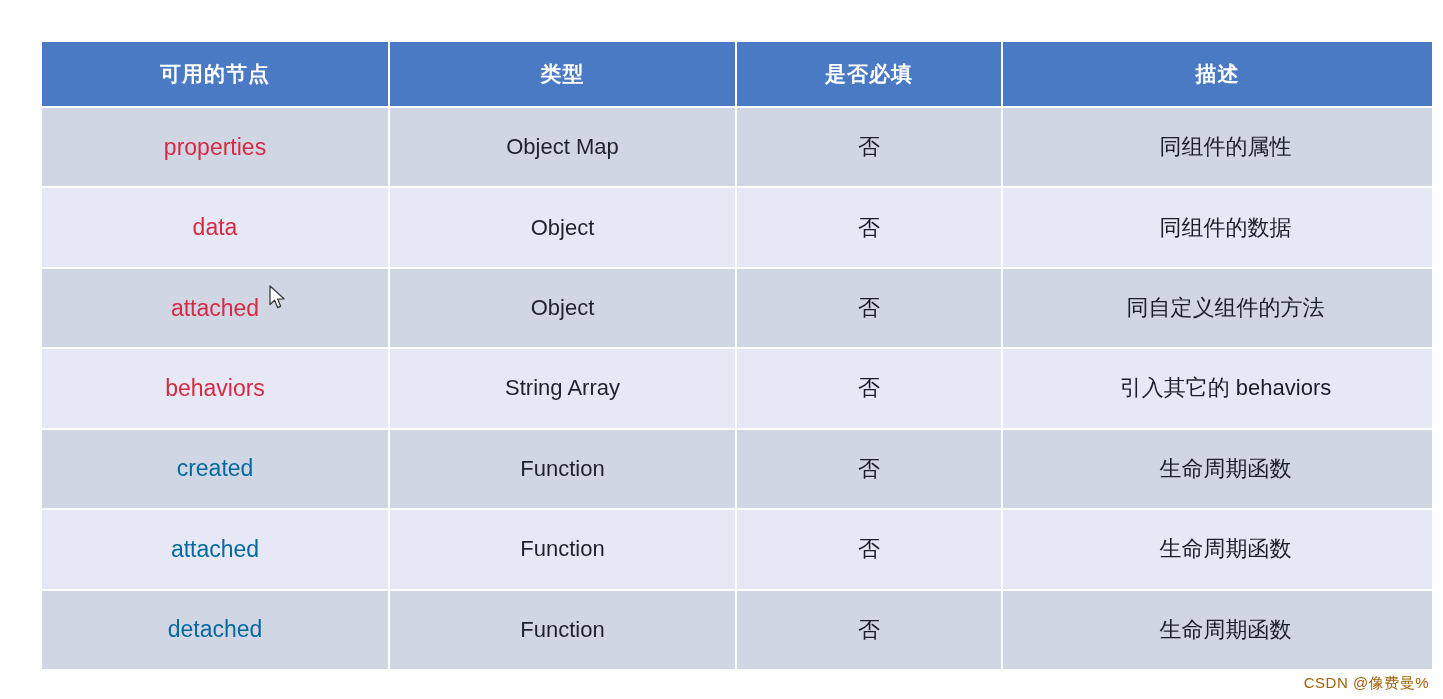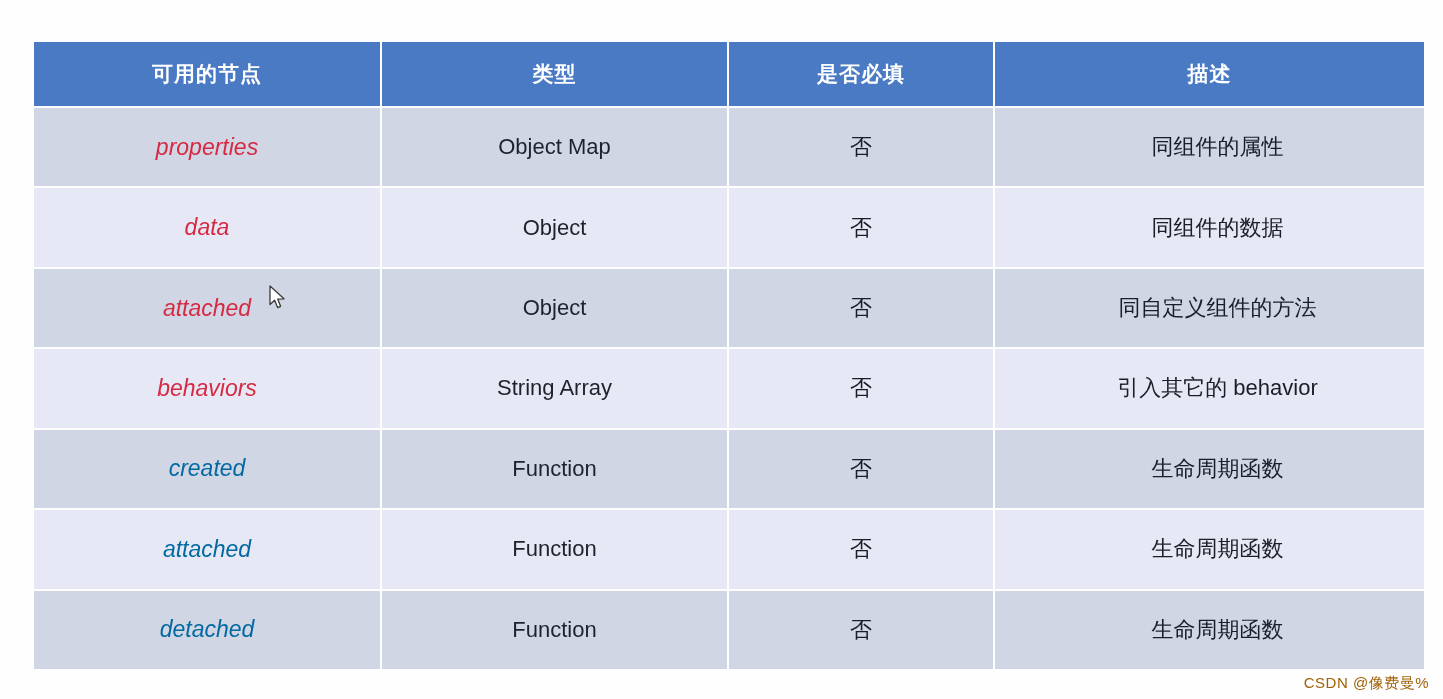--- a/index.html
+++ b/index.html
@@ -18,21 +18,21 @@
   
   #page {
     position: absolute;
     inset: 0;
     background: #fefefe;
   }
 
   
   #table-wrap {
     position: absolute;
-    left: 32px;
+    left: 40px;
     top: 40px;
     width: 1384px;
     height: 631px;
   }
 
   table.spec-table {
     width: 100%;
     height: 100%;
     border-collapse: separate;
     border-spacing: 2px 2px;
@@ -71,21 +71,20 @@
 
   tbody tr.row-dark td {
     background: #d1d6e5;
   }
   tbody tr.row-light td {
     background: #e6e9f5;
   }
 
   td.node-name {
     font-size: 23px;
-    font-style: italic;
   }
   td.node-name.accent {
     color: #d62a43;
   }
 
   td.col-type {
     font-size: 22px;
     color: #1e222c;
     margin-left: 37px;
   }
@@ -158,21 +157,21 @@
           <tr class="row-dark">
             <td class="node-name accent">attached</td>
             <td class="col-type">Object</td>
             <td class="col-req">否</td>
             <td class="col-desc">同自定义组件的方法</td>
           </tr>
           <tr class="row-light">
             <td class="node-name accent">behaviors</td>
             <td class="col-type">String Array</td>
             <td class="col-req">否</td>
-            <td class="col-desc">引入其它的 behavior</td>
+            <td class="col-desc">引入其它的 behaviors</td>
           </tr>
           <tr class="row-dark">
             <td class="node-name">created</td>
             <td class="col-type">Function</td>
             <td class="col-req">否</td>
             <td class="col-desc">生命周期函数</td>
           </tr>
           <tr class="row-light">
             <td class="node-name">attached</td>
             <td class="col-type">Function</td>

